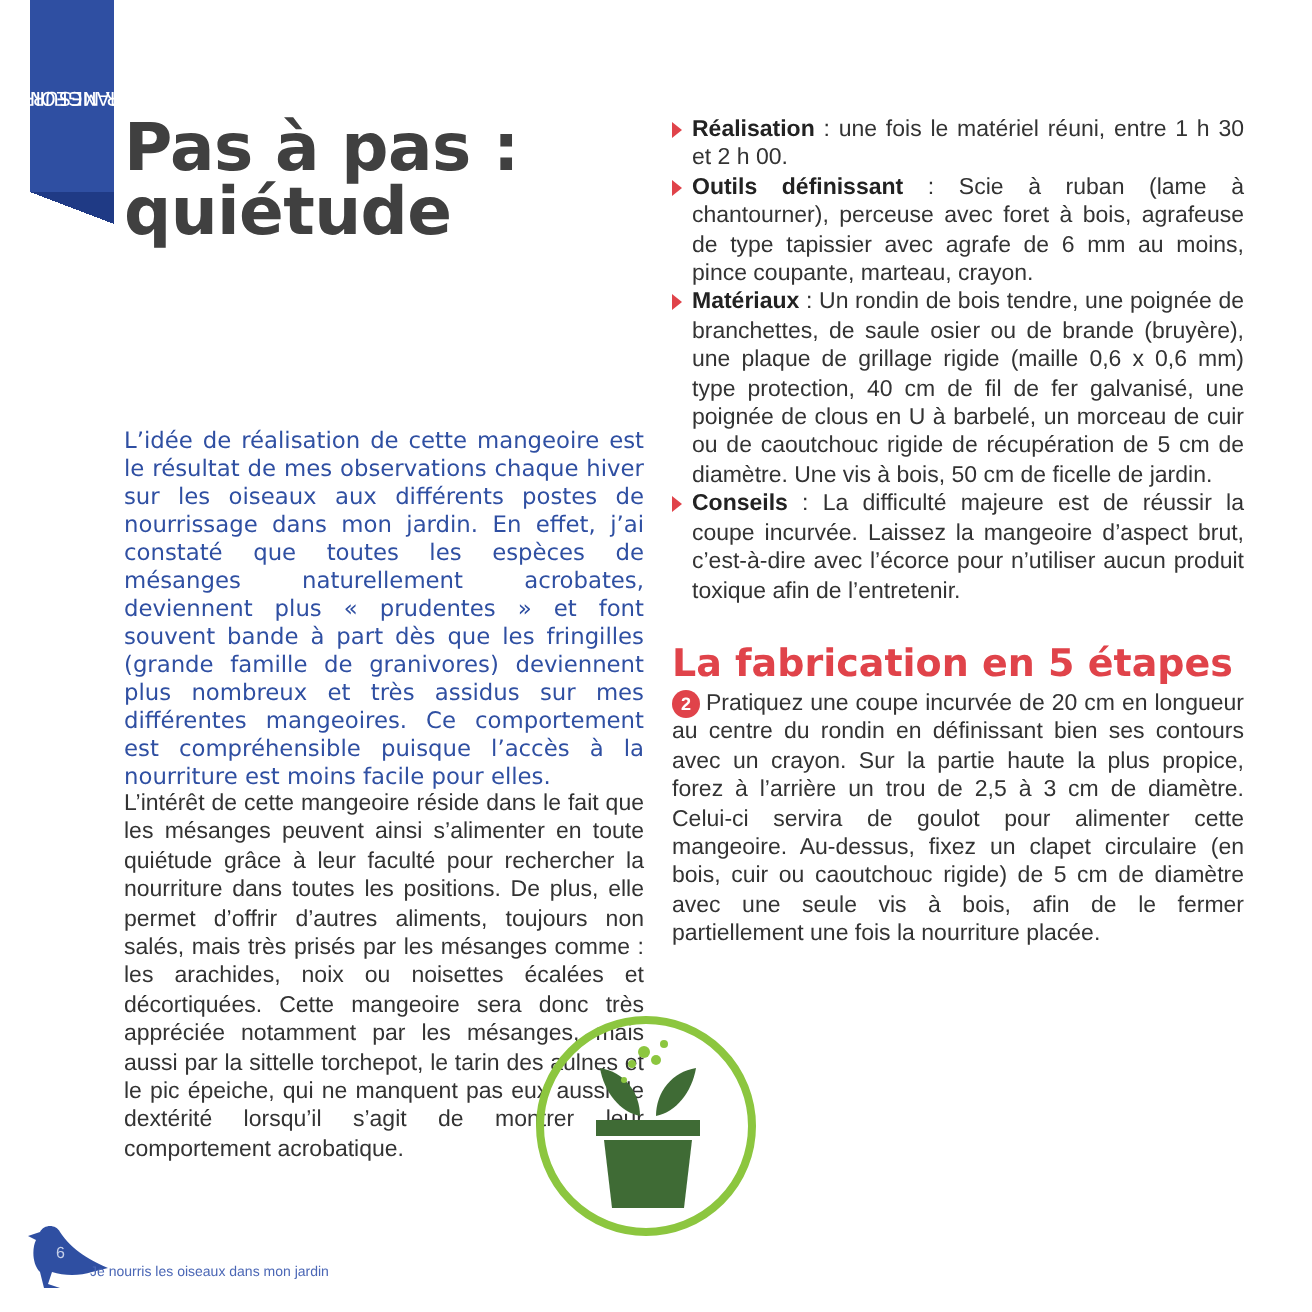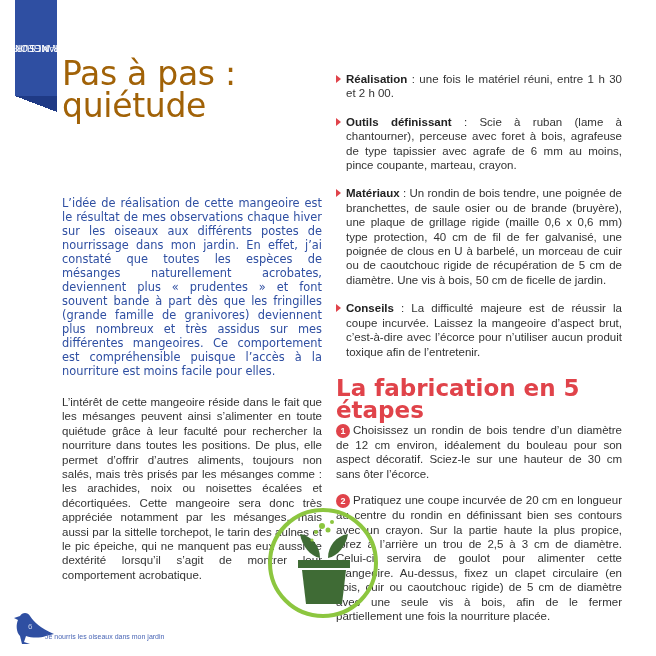--- a/index.html
+++ b/index.html
@@ -16,49 +16,49 @@
       position: absolute; left: 15px; top: 0; width: 42px; height: 96px;
       display: flex; align-items: center; justify-content: center;
     }
     .tab-text span {
       display: block; transform: rotate(-90deg); white-space: nowrap;
       color: #ffffff; font-size: 9.5px; line-height: 10px; text-align: center;
       font-family: "DejaVu Sans", sans-serif;
     }
     .title {
       position: absolute; left: 62px; top: 58px; width: 260px;
-      color: #a16207; font-family: "DejaVu Sans", sans-serif;
-      font-size: 33px; line-height: 32px; font-weight: normal; letter-spacing: -0.3px;
+      color: #404040; font-family: "DejaVu Sans", sans-serif;
+      font-size: 33px; line-height: 32px; font-weight: bold; letter-spacing: -0.3px;
     }
     .title div { white-space: nowrap; }
     .intro {
-      position: absolute; left: 62px; top: 196px; width: 260px;
+      position: absolute; left: 62px; top: 213px; width: 260px;
       color: #2f4fa2; font-family: "DejaVu Sans", sans-serif;
       font-size: 11.4px; line-height: 14px; text-align: justify; margin: 0;
     }
     .body-text {
       position: absolute; left: 62px; top: 395px; width: 260px;
       color: #333333; font-size: 11.5px; line-height: 14.4px; text-align: justify; margin: 0;
     }
     .right-col {
       position: absolute; left: 336px; top: 58px; width: 286px;
       color: #333333; font-size: 11.5px; line-height: 14.4px;
     }
     .bullet {
-      position: relative; padding-left: 10px; margin: 14px 0 0 0; text-align: justify;
+      position: relative; padding-left: 10px; margin: 0 0 0 0; text-align: justify;
     }
     .bullet::before {
       content: ""; position: absolute; left: 0; top: 3px;
       width: 0; height: 0; border-top: 4px solid transparent; border-bottom: 4px solid transparent;
       border-left: 5px solid #e0434a;
     }
     .bullet b { color: #222; }
     .section-heading {
       color: #e0434a; font-family: "DejaVu Sans", sans-serif;
-      font-size: 23px; font-weight: bold; margin: 18px 0 2px 0; line-height: 22px;
+      font-size: 19px; font-weight: bold; margin: 18px 0 2px 0; line-height: 22px;
     }
     .step { text-align: justify; margin: 0; }
     .step + .step { margin-top: 12px; }
     .step-num {
       display: inline-block; width: 14px; height: 14px; border-radius: 50%;
       background: #e0434a; color: #fff; font-size: 9px; line-height: 14px; text-align: center;
       font-weight: bold; vertical-align: 0px; margin-right: 3px;
     }
     .logo {
       position: absolute; left: 268px; top: 508px; width: 110px; height: 110px;
@@ -94,21 +94,20 @@
 <p class="body-text">L’intérêt de cette mangeoire réside dans le fait que les mésanges peuvent ainsi s’alimenter en toute quiétude grâce à leur faculté pour rechercher la nourriture dans toutes les positions. De plus, elle permet d’offrir d’autres aliments, toujours non salés, mais très prisés par les mésanges comme : les arachides, noix ou noisettes écalées et décortiquées. Cette mangeoire sera donc très appréciée notamment par les mésanges, mais aussi par la sittelle torchepot, le tarin des aulnes et le pic épeiche, qui ne manquent pas eux aussi de dextérité lorsqu’il s’agit de montrer leur comportement acrobatique.</p>
 
 <div class="right-col">
   <div class="bullet"><b>Réalisation</b><span> : une fois le matériel réuni, entre 1 h 30 et 2 h 00.</span></div>
   <div class="bullet"><b>Outils définissant</b><span> : Scie à ruban (lame à chantourner), perceuse avec foret à bois, agrafeuse de type tapissier avec agrafe de 6 mm au moins, pince coupante, marteau, crayon.</span></div>
   <div class="bullet"><b>Matériaux</b><span> : Un rondin de bois tendre, une poignée de branchettes, de saule osier ou de brande (bruyère), une plaque de grillage rigide (maille 0,6 x 0,6 mm) type protection, 40 cm de fil de fer galvanisé, une poignée de clous en U à barbelé, un morceau de cuir ou de caoutchouc rigide de récupération de 5 cm de diamètre. Une vis à bois, 50 cm de ficelle de jardin.</span></div>
   <div class="bullet"><b>Conseils</b><span> : La difficulté majeure est de réussir la coupe incurvée. Laissez la mangeoire d’aspect brut, c’est-à-dire avec l’écorce pour n’utiliser aucun produit toxique afin de l’entretenir.</span></div>
 
   <div class="section-heading">La fabrication en 5 étapes</div>
 
-  <p class="step"><span class="step-num">1</span><span>Choisissez un rondin de bois tendre d’un diamètre de 12 cm environ, idéalement du bouleau pour son aspect décoratif. Sciez-le sur une hauteur de 30 cm sans ôter l’écorce.</span></p>
   <p class="step"><span class="step-num">2</span><span>Pratiquez une coupe incurvée de 20 cm en longueur au centre du rondin en définissant bien ses contours avec un crayon. Sur la partie haute la plus propice, forez à l’arrière un trou de 2,5 à 3 cm de diamètre. Celui-ci servira de goulot pour alimenter cette mangeoire. Au-dessus, fixez un clapet circulaire (en bois, cuir ou caoutchouc rigide) de 5 cm de diamètre avec une seule vis à bois, afin de le fermer partiellement une fois la nourriture placée.</span></p>
 </div>
 
 <div class="logo">
   <svg width="102" height="102" viewBox="0 0 102 102" style="position:absolute;left:0;top:0;">
     <path d="M28 22 C40 24 48 34 48 46 C38 44 30 34 28 22 Z" fill="#3f6b35"></path>
     <path d="M76 22 C64 24 56 34 56 46 C66 44 74 34 76 22 Z" fill="#3f6b35"></path>
     <circle cx="50" cy="14" r="3" fill="#8cc63f"></circle>
     <circle cx="44" cy="20" r="2" fill="#8cc63f"></circle>
     <circle cx="56" cy="18" r="2.5" fill="#8cc63f"></circle>

